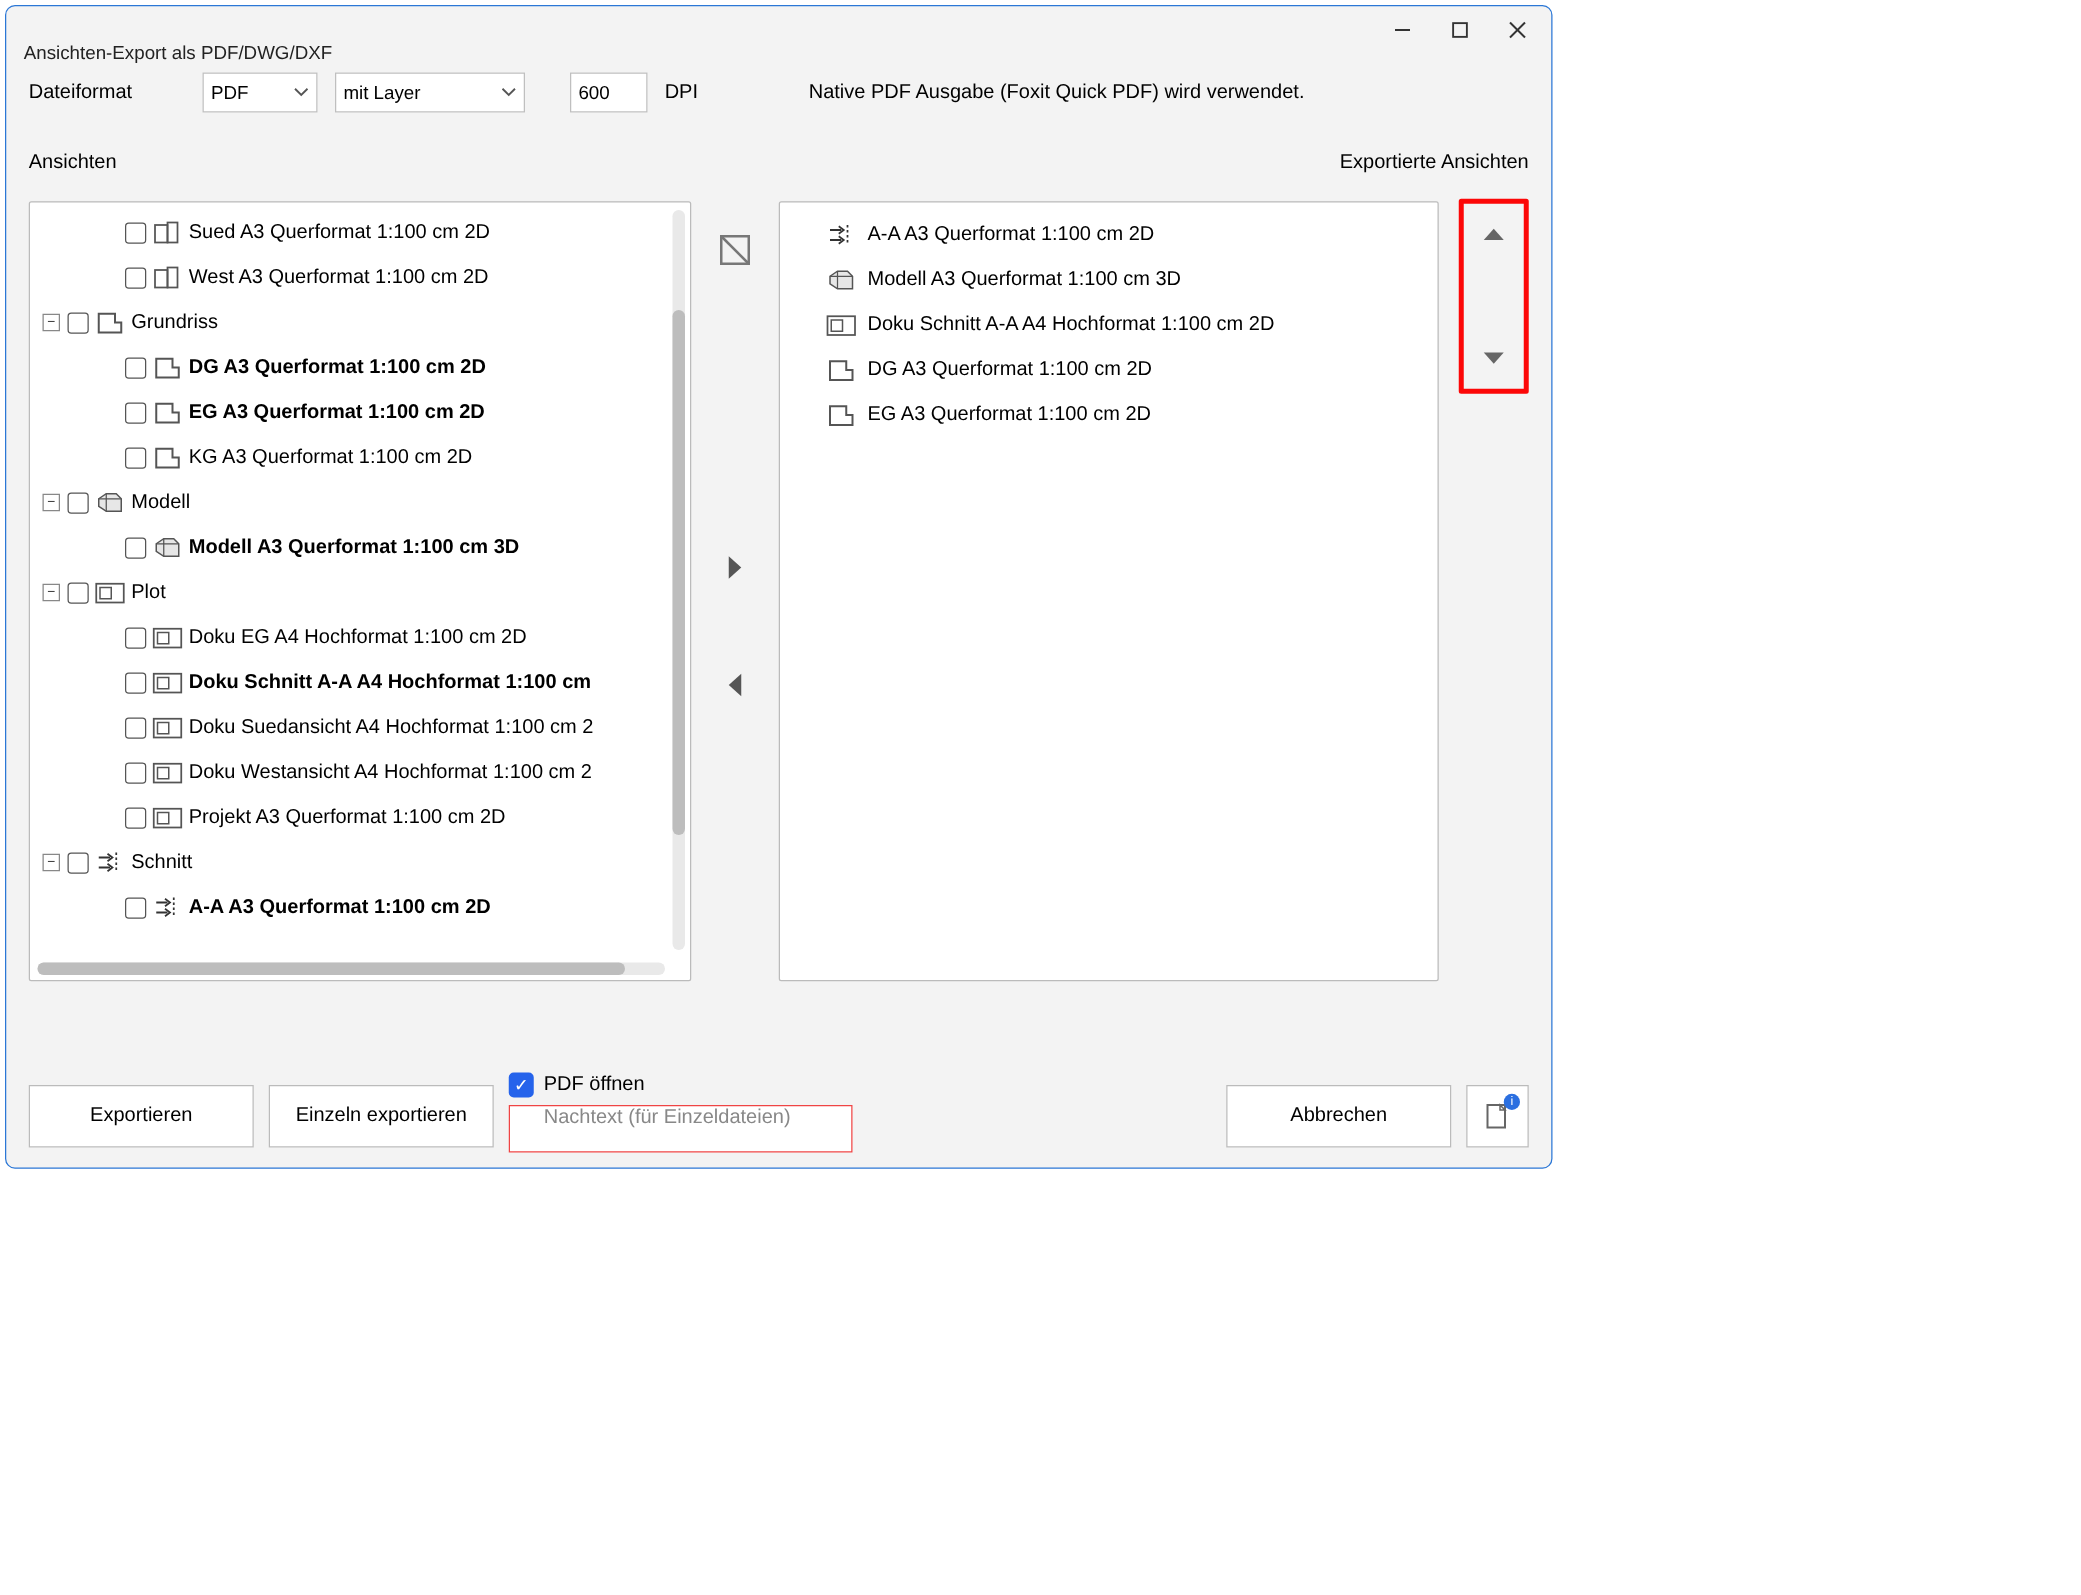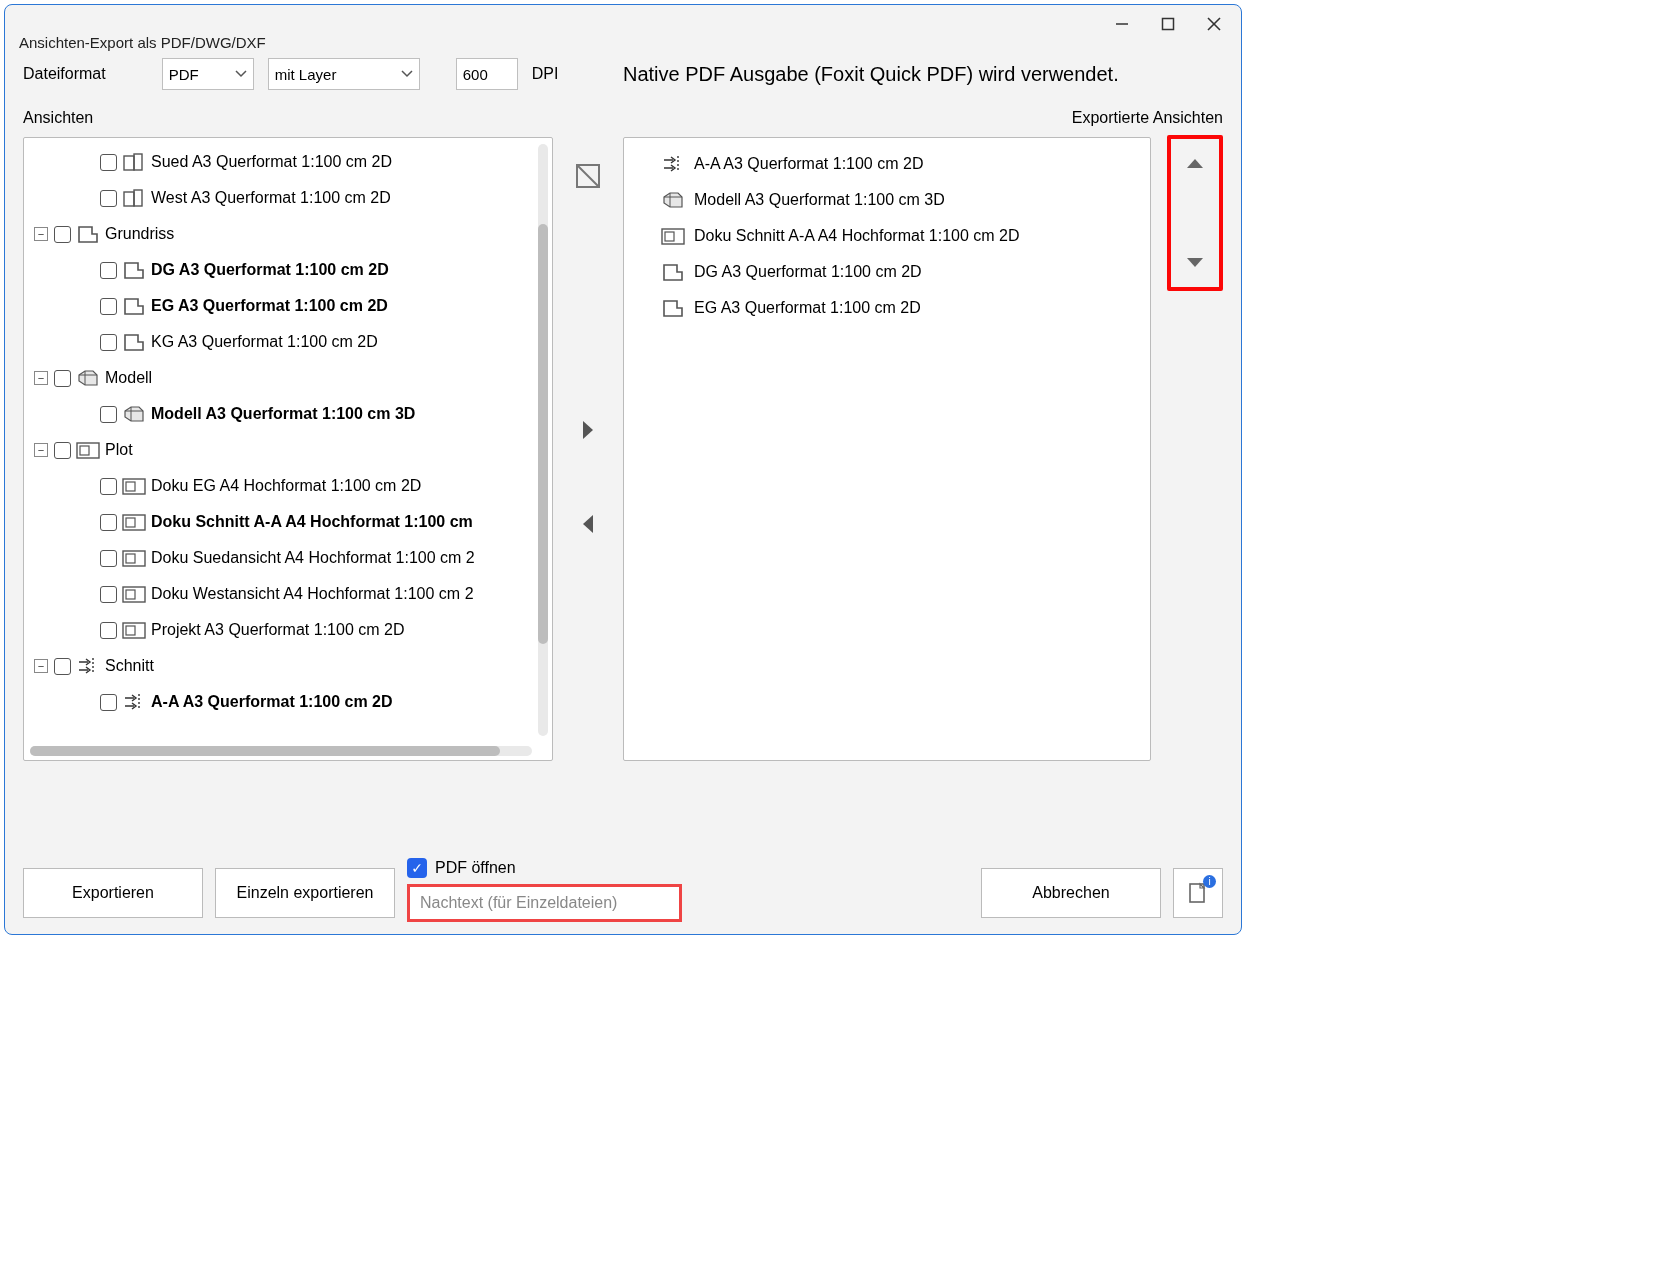--- a/index.html
+++ b/index.html
@@ -41,21 +41,21 @@
     display: flex;
     align-items: center;
     justify-content: center;
     color: #222;
   }
   .content {
     flex: 1;
     padding: 10px 18px 0 18px;
     display: flex;
     flex-direction: column;
-    gap: 4px;
+    gap: 16px;
     min-height: 0;
   }
   .format-row {
     display: flex;
     align-items: center;
     gap: 14px;
     font-size: 16px;
     height: 42px;
   }
   .select, .textinput {
@@ -66,22 +66,22 @@
     padding: 0 6px;
     display: flex;
     align-items: center;
     justify-content: space-between;
     gap: 6px;
   }
   .select { min-width: 90px; }
   .textinput { width: 62px; text-align: center;}
   .native-note {
     position: absolute;
-    left: 600px;
-    font-size: 20px;
+    left: 624px;
+    font-size: 16px;
   }
   .labels-row {
     display: flex;
     font-size: 16px;
     margin-top: 10px;
     margin-bottom: 6px;
   }
   .labels-row .l-left { flex: 0 0 602px; }
   .labels-row .l-right { flex: 1; text-align: right; }
   .lists-row {
@@ -202,23 +202,23 @@
     background:#fff;
     display:flex;align-items:center;justify-content:center;
     font-size:16px;
   }
   .suffix-col { display:flex;flex-direction:column; gap:6px; flex:1; max-width: 350px;}
   .chk-blue {
     width:20px;height:20px;border-radius:4px;background:var(--accent);
     display:flex;align-items:center;justify-content:center;color:#fff;font-size:14px;flex:0 0 auto;
   }
   .suffix-input {
-    height: 38px; border:3px solid #ef4444; background:#fff;
-    padding:0 10px; color:#888; font-size:16px;
-    display:flex; align-items:center;
+    height: 38px; border:1px solid #ef4444; background:#fff;
+    padding:0 27px; color:#888; font-size:16px;
+    display:flex; 
     margin-bottom: -4px;
   }
   .footer-spacer { flex:1; }
   .icon-btn {
     width:50px;height:50px;border:1px solid #bbb;background:#fff;
     display:flex;align-items:center;justify-content:center;color:#444;font-size:20px;
     position: relative;
   }
   .icon-btn .info-dot {
     position:absolute; top:6px; right:6px; width:13px;height:13px;border-radius:50%;

